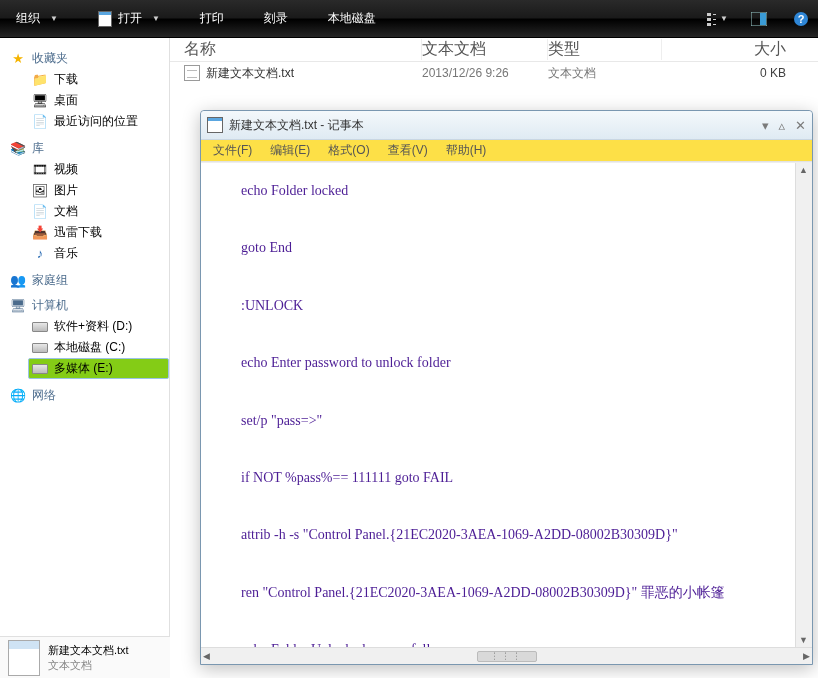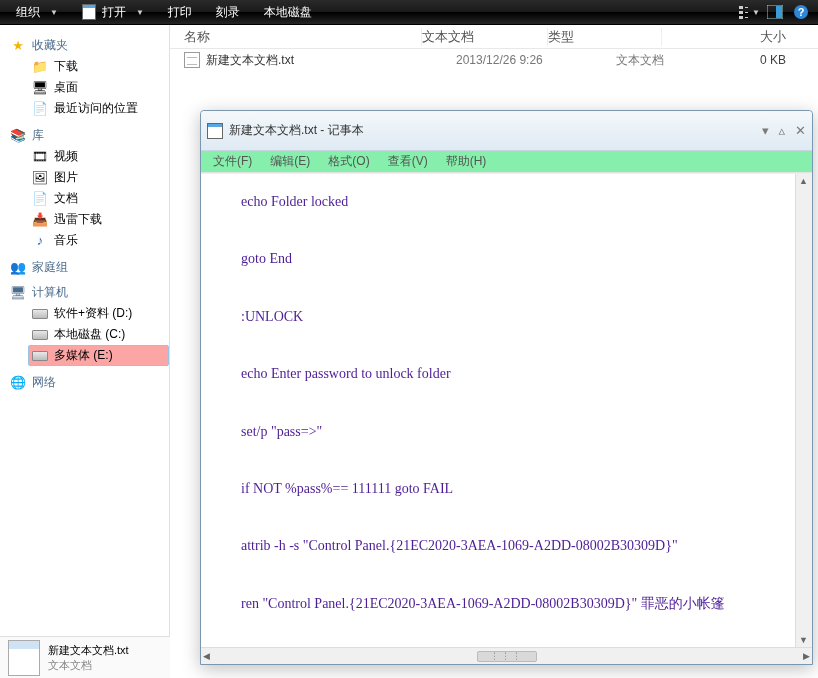--- a/index.html
+++ b/index.html
@@ -1,86 +1,86 @@
 <!DOCTYPE html>
 <html><head>
 <meta charset="utf-8">
 <style>
   * { box-sizing: border-box; margin: 0; padding: 0; font-family: "Microsoft YaHei", "Segoe UI", sans-serif; }
   body { width: 818px; height: 678px; overflow: hidden; background: #fff; position: relative; }
 
   
   .toolbar {
-    height: 25px;
+    height: 38px;
     background: linear-gradient(#2a2a2a, #1a1a1a 48%, #000 52%, #262626);
     display: flex; align-items: center;
     color: #fff; font-size: 12px;
-    padding: 0 6px; gap: 4px;
+    padding: 0 6px; gap: 20px;
     border-bottom: 1px solid #000;
   }
   .toolbar .btn { padding: 2px 10px; cursor: default; display: flex; align-items: center; gap: 6px; }
   .toolbar .dd { font-size: 8px; color: #ccc; margin-left: 4px; }
   .toolbar .sep { flex: 1; }
   .toolbar .ric { width: 22px; height: 22px; display: flex; align-items: center; justify-content: center; }
   .notepad-ic { width:14px; height:16px; background:#fff; border:1px solid #666; position:relative; }
   .notepad-ic::before { content:""; position:absolute; top:0; left:0; right:0; height:3px; background:#5aa6e0; }
 
   
   .main { display: flex; height: 648px; }
   .side { width: 170px; border-right: 1px solid #e0e0e0; font-size: 12px; padding-top: 4px; overflow:hidden; }
   .content { flex: 1; position: relative; }
 
   .grp { margin: 8px 0 2px 10px; color: #4b6b8c; display:flex; align-items:center; gap:6px; }
   .itm { margin-left: 28px; padding: 2px 4px; display:flex; align-items:center; gap:6px; color:#000; }
-  .itm.sel { background:#fca5a5; border:1px solid #9ac3e5; border-radius:2px; padding:1px 3px; }
+  .itm.sel { background:#84cc16; border:1px solid #9ac3e5; border-radius:2px; padding:1px 3px; }
   .ic { width:16px; height:16px; display:inline-flex; align-items:center; justify-content:center; font-size:13px; }
 
   .star { color:#f5b400; }
   .fold-lib { color:#3a7cb8; }
   .drive { width:16px; height:10px; background:linear-gradient(#e8e8e8,#bcbcbc); border:1px solid #888; border-radius:1px; }
   .cd { width:14px; height:14px; border:2px solid #888; border-radius:50%; background:radial-gradient(circle,#fff 30%,#cfd 40%,#ddd 60%); }
 
   
-  .cols { height:24px; display:flex; align-items:center; font-size:13px; color:#555; border-bottom:1px solid #e8e8e8; }
+  .cols { height:24px; display:flex; align-items:center; font-size:16px; color:#555; border-bottom:1px solid #e8e8e8; }
   .c-name { width:252px; padding-left:14px; }
   .c-date { width:126px; }
   .c-type { width:114px; }
   .c-size { flex:1; text-align:right; padding-right:32px; }
   .cols div:not(:last-child){ border-right:1px solid #eee; }
   .row { height:22px; display:flex; align-items:center; font-size:12px; color:#333; }
   .row .c-name { display:flex; align-items:center; gap:6px; }
   .fileic { width:16px; height:16px; border:1px solid #9a9a9a; background:#fff; position:relative; }
   .fileic::after { content:""; position:absolute; width:10px; height:6px; left:2px; top:4px; border-top:1px solid #bbb; border-bottom:1px solid #bbb; }
-  .row .c-date, .row .c-type { color:#777;margin-left:34px; }
+  .row .c-date, .row .c-type { color:#777; }
   .row .c-size { color:#404040; }
 
   
   .details { position:absolute; left:0; bottom:0; width:170px; height:42px; border-top:1px solid #e0e0e0; display:flex; align-items:center; gap:8px; padding:4px 8px; font-size:11px; background:#fafafa; }
   .details .big { width:32px; height:36px; border:1px solid #aaa; background:#fff; position:relative; }
   .details .big::before{ content:""; position:absolute; top:0; left:0; right:0; height:8px; background:#cfe3f4; }
   .details .sub { color:#888; }
 
   
   .npwin {
     position:absolute; left:200px; top:110px; width:613px; height:555px;
     border:1px solid #7a97b0; border-radius:4px 4px 0 0; background:#fff;
     box-shadow:0 4px 18px rgba(0,0,0,.25);
     display:flex; flex-direction:column;
   }
   .titlebar {
-    height:40px; background:linear-gradient(#f4f8fb,#dfeaf3);
+    height:29px; background:linear-gradient(#f4f8fb,#dfeaf3);
     display:flex; align-items:center; padding:0 6px; font-size:12px; color:#333;
     border-bottom:1px solid #c9d6e2; border-radius:4px 4px 0 0;
   }
   .titlebar .tic { width:16px; height:16px; margin-right:6px; }
   .titlebar .sp { flex:1; }
   .winctl { display:flex; gap:10px; color:#7a7a7a; font-size:13px; }
   .winctl span { cursor:default; }
   .menubar {
-    height:22px; background:#86efac; border-bottom:1px solid #e2e2e2;
+    height:22px; background:#fde047; border-bottom:1px solid #e2e2e2;
     display:flex; align-items:center; font-size:12px; color:#555; padding-left:4px; gap:2px;
   }
   .menubar .mi { padding:2px 8px; }
   .editor-wrap { flex:1; display:flex; overflow:hidden; border-top:1px solid #eee; }
   .editor {
     flex:1; padding:14px 0 8px 40px;
     font-family: Liberation Serif, serif; font-size:14px;
     line-height:2.05; white-space:pre; overflow:hidden; color:#4c1d95;
   }
   .vsb { width:17px; background:#f0f0f0; border-left:1px solid #ddd; position:relative; }

